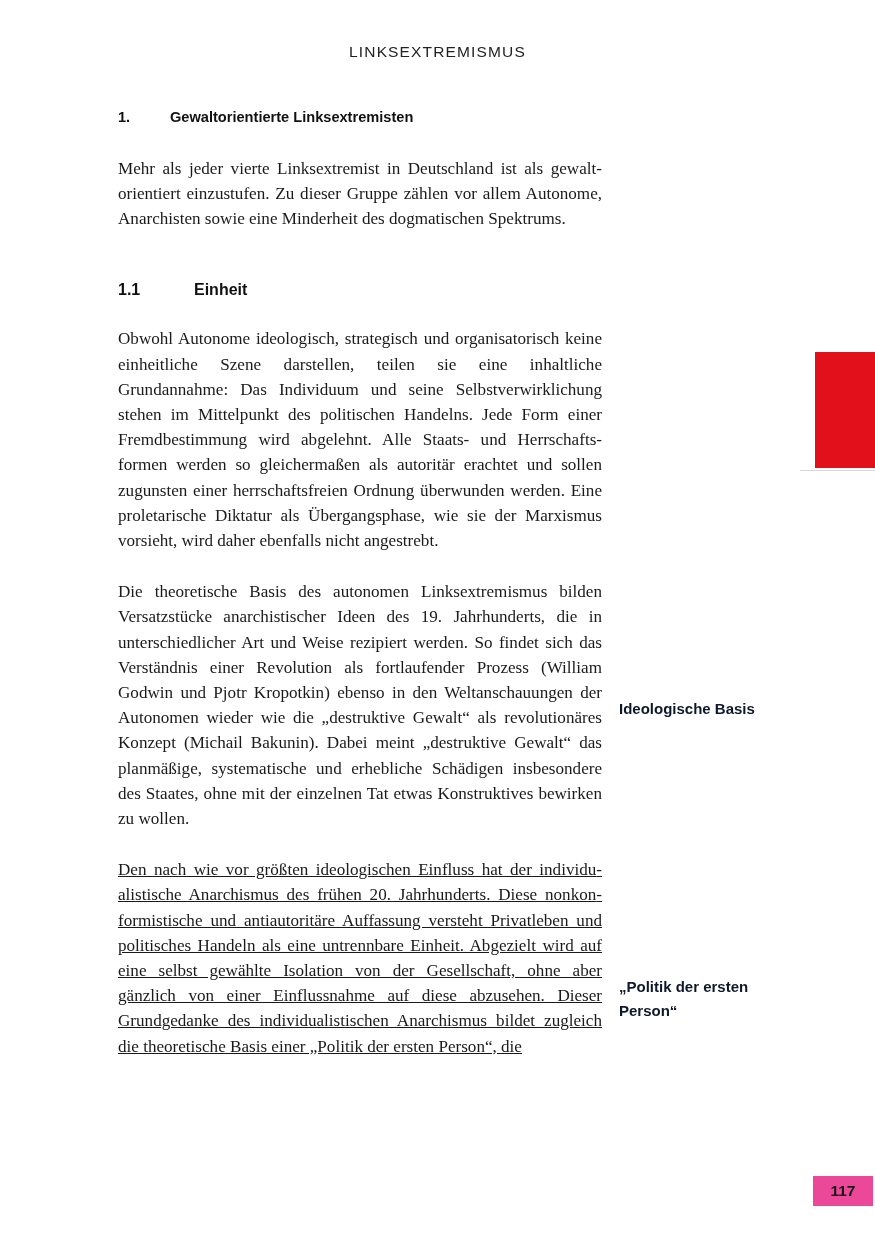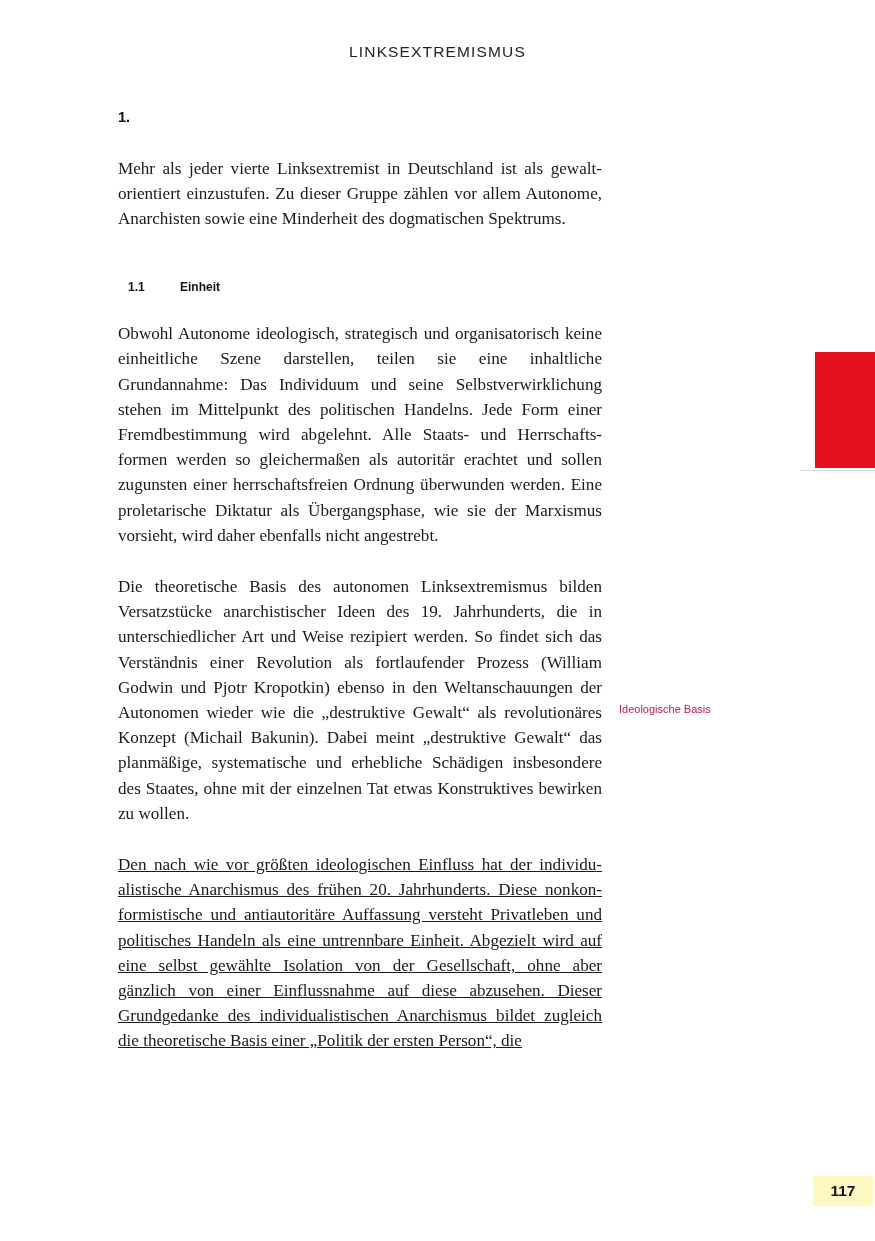--- a/index.html
+++ b/index.html
@@ -54,25 +54,26 @@
     color: #111111;
     margin: 0 0 29px 0;
     display: flex;
     line-height: 1.3;
   }
   .heading-1 .num { width: 52px; flex: 0 0 52px; }
 
   .heading-2 {
     font-family: "Liberation Sans", "DejaVu Sans", sans-serif;
     font-weight: bold;
-    font-size: 12px;
+    font-size: 16px;
     color: #111111;
-    margin: 48px 0 26px 10px;
+    margin: 48px 0 26px 0;
     display: flex;
     line-height: 1.3;
+    gap: 24px;
   }
   .heading-2 .num { width: 52px; flex: 0 0 52px; }
 
   p.body {
     margin: 0 0 26px 0;
     font-size: 17.1px;
     line-height: 25.2px;
     text-align: justify;
     text-justify: inter-word;
     hyphens: manual;
@@ -80,24 +81,24 @@
   }
   p.body.last { margin-bottom: 0; text-decoration: underline; }
   p.body.tight { margin-bottom: 24px; }
 
   
   .margin-note {
     position: absolute;
     left: 619px;
     width: 175px;
     font-family: "Liberation Sans", "DejaVu Sans", sans-serif;
-    font-weight: normal;
-    font-size: 11px;
+    font-weight: bold;
+    font-size: 15px;
     line-height: 24px;
-    color: #be185d;
+    color: #0f172a;
   }
   .margin-note.note-1 { top: 697px; }
   .margin-note.note-2 { top: 975px; }
 
   
   .thumb-tab {
     position: absolute;
     left: 815px;
     top: 352px;
     width: 60px;
@@ -134,41 +135,43 @@
 <body>
 
 <div class="page">
 
   <div class="running-head">LINKSEXTREMISMUS</div>
 
   <div class="content">
 
     <div class="heading-1">
       <span class="num">1.</span>
+      <span>Gewaltorientierte Linksextremisten</span>
     </div>
 
     <p class="body">Mehr als jeder vierte Linksextremist in Deutschland ist als gewalt­orientiert einzustufen. Zu dieser Gruppe zählen vor allem Autono­me, Anarchisten sowie eine Minderheit des dogmatischen Spek­trums.</p>
 
     <div class="heading-2">
       <span class="num">1.1</span>
       <span>Einheit</span>
     </div>
 
 
     <p class="body">Obwohl Autonome ideologisch, strategisch und organisatorisch keine einheitliche Szene darstellen, teilen sie eine inhaltliche Grundannahme: Das Individuum und seine Selbstverwirklichung stehen im Mittelpunkt des politischen Handelns. Jede Form einer Fremdbestimmung wird abgelehnt. Alle Staats- und Herrschafts­formen werden so gleichermaßen als autoritär erachtet und sollen zugunsten einer herrschaftsfreien Ordnung überwunden werden. Eine proletarische Diktatur als Übergangsphase, wie sie der Mar­xismus vorsieht, wird daher ebenfalls nicht angestrebt.</p>
 
     <p class="body">Die theoretische Basis des autonomen Linksextremismus bil­den Versatzstücke anarchistischer Ideen des 19. Jahrhunderts, die in unterschiedlicher Art und Weise rezipiert werden. So findet sich das Verständnis einer Revolution als fortlaufender Prozess (William Godwin und Pjotr Kropotkin) ebenso in den Weltan­schauungen der Autonomen wieder wie die „destruktive Gewalt“ als revolutionäres Konzept (Michail Bakunin). Dabei meint „de­struktive Gewalt“ das planmäßige, systematische und erhebliche Schädigen insbesondere des Staates, ohne mit der einzelnen Tat etwas Konstruktives bewirken zu wollen.</p>
 
     <p class="body last">Den nach wie vor größten ideologischen Einfluss hat der individu­alistische Anarchismus des frühen 20. Jahrhunderts. Diese nonkon­formistische und antiautoritäre Auffassung versteht Privatleben und politisches Handeln als eine untrennbare Einheit. Abgezielt wird auf eine selbst gewählte Isolation von der Gesellschaft, ohne aber gänzlich von einer Einflussnahme auf diese abzusehen. Die­ser Grundgedanke des individualistischen Anarchismus bildet zu­gleich die theoretische Basis einer „Politik der ersten Person“, die</p>
 
   </div>
 
   <div class="margin-note note-1">Ideologische Basis</div>
 
+  <div class="margin-note note-2">„Politik der ersten Person“</div>
 
   <div class="thumb-tab" style="background: rgb(226, 16, 27);"></div>
   <div class="thumb-rule"></div>
 
-  <div class="folio" style="background: #fef9c3;">
+  <div class="folio" style="background: #ec4899;">
     <span>117</span>
   </div>
 
 </div>
 
 </body></html>

